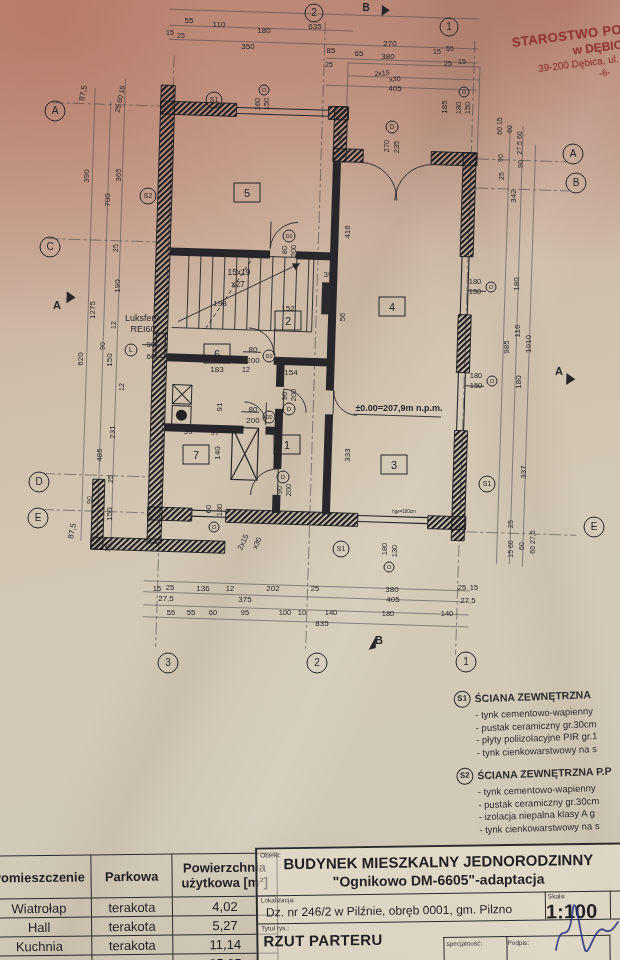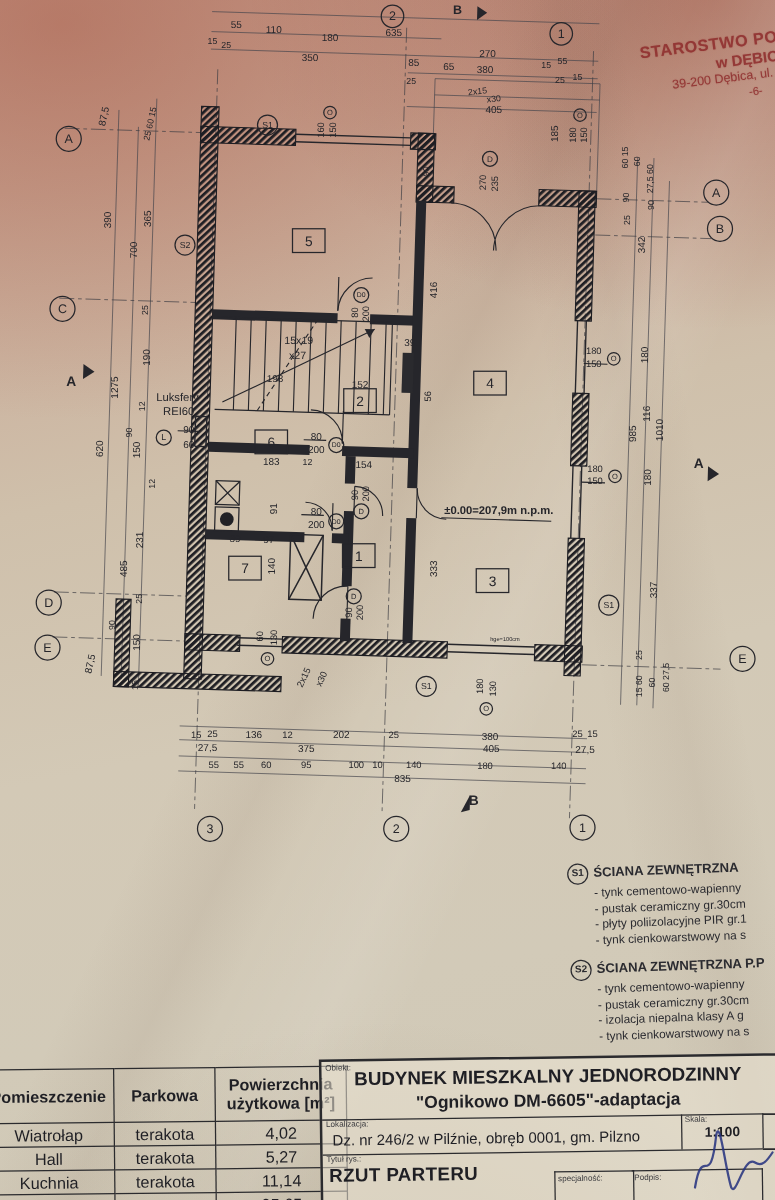--- a/index.html
+++ b/index.html
@@ -44,21 +44,21 @@
   .tb-lbl{font-size:6.5px;color:#3a3a3e;}
   .tb-row1{position:absolute;left:0;top:0;right:0;height:46px;border-bottom:1.6px solid #2b2b2e;}
   .tb-row1 .tb-lbl{position:absolute;left:3px;top:2px;}
   .tb-obj1{position:absolute;left:0;right:10px;top:6px;text-align:center;font-size:15px;font-weight:bold;}
   .tb-obj2{position:absolute;left:0;right:10px;top:25px;text-align:center;font-size:14px;font-weight:bold;}
   .tb-row2{position:absolute;left:0;top:46px;right:0;height:28px;border-bottom:1.6px solid #2b2b2e;}
   .tb-lok{position:absolute;left:3px;top:1px;}
   .tb-lokv{position:absolute;left:8px;top:10px;font-size:12px;}
   .tb-skala{position:absolute;left:287px;top:0;width:64px;height:100%;border-left:1.6px solid #2b2b2e;border-right:1.6px solid #2b2b2e;}
   .tb-skala .tb-lbl{position:absolute;left:2px;top:1px;}
-  .tb-skalav{position:absolute;left:0;right:0;top:9px;text-align:center;font-size:11px;font-weight:bold;}
+  .tb-skalav{position:absolute;left:0;right:0;top:9px;font-size:20px;font-weight:bold;}
   .tb-row3{position:absolute;left:0;top:74px;right:0;bottom:0;}
   .tb-tyt{position:absolute;left:3px;top:1px;}
   .tb-tytv{position:absolute;left:5px;top:9px;font-size:15px;font-weight:bold;letter-spacing:.3px;}
   .tb-spec{position:absolute;left:185px;top:16px;width:62px;height:40px;border:1.4px solid #2b2b2e;border-bottom:none;}
   .tb-pod{position:absolute;left:247px;top:16px;width:104px;height:40px;border:1.4px solid #2b2b2e;border-bottom:none;border-left:none;}
   .tb-spec .tb-lbl,.tb-pod .tb-lbl{position:absolute;left:2px;top:2px;}
   .sig{position:absolute;left:552px;top:900px;pointer-events:none;}
 </style>
 </head>
 <body>

